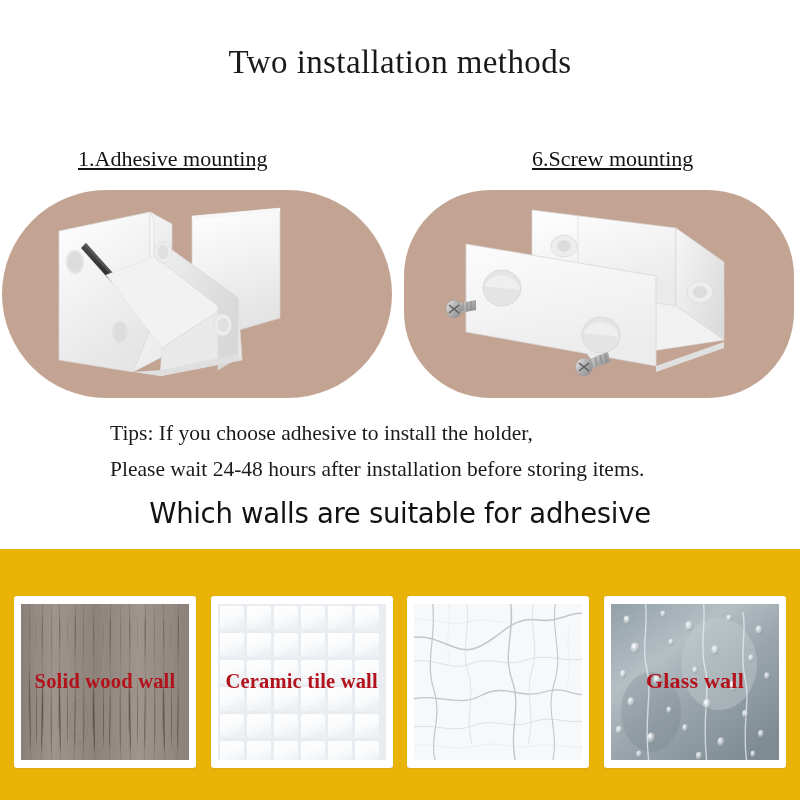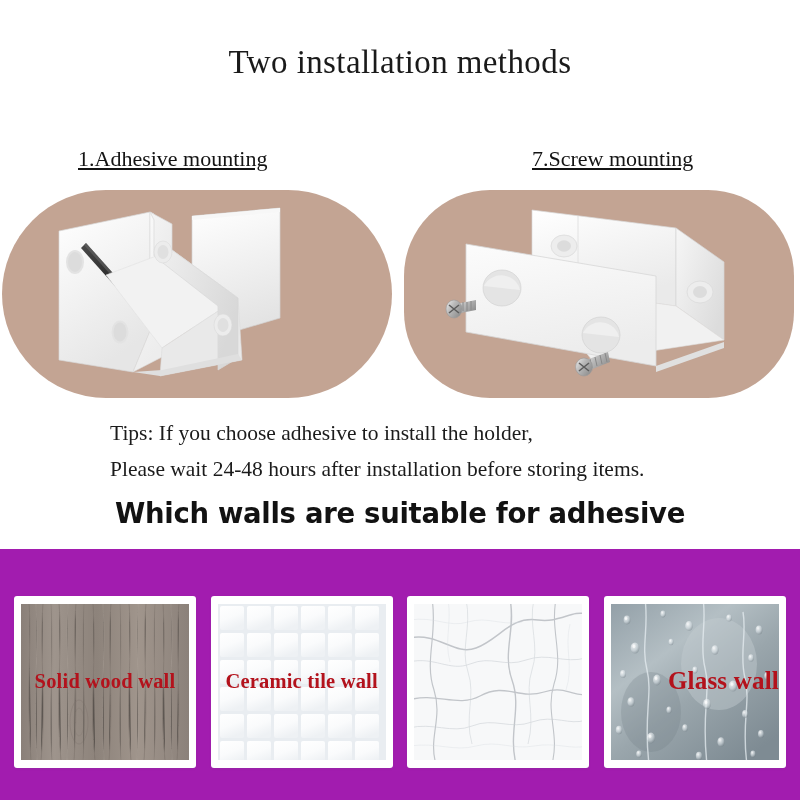--- a/index.html
+++ b/index.html
@@ -76,34 +76,34 @@
   .tips.l2 { top: 457px; }
 
   
   .bold-heading {
     position: absolute;
     top: 497px;
     left: 0;
     width: 800px;
     text-align: center;
     font-family: "DejaVu Sans", sans-serif;
-    font-weight: bold;
+    font-weight: normal;
     font-size: 27.5px;
     letter-spacing: -0.3px;
     color: #121212;
   }
 
   
   .wall-band {
     position: absolute;
     left: 0;
     top: 549px;
     width: 800px;
     height: 251px;
-    background: #a21caf;
+    background: #eab308;
   }
 
   .swatch-row {
     position: absolute;
     top: 47px;
     left: 0;
     width: 800px;
     height: 175px;
     display: flex;
     justify-content: space-between;
@@ -137,32 +137,32 @@
     transform: translateY(-52%);
     text-align: center;
     font-family: "Liberation Serif", serif;
     font-weight: bold;
     font-size: 20.5px;
     color: #b3121c;
     white-space: nowrap;
     letter-spacing: 0.2px;
     pointer-events: none;
   }
-  .swatch-label.sm { font-size: 25px; text-align: right; }
+  .swatch-label.sm { font-size: 22px; }
 </style>
 </head>
 <body>
 
 <div id="page">
 
   <div class="main-title">Two installation methods</div>
 
   <div class="method-label left">1.Adhesive mounting</div>
 
-  <div class="method-label right">7.Screw mounting</div>
+  <div class="method-label right">6.Screw mounting</div>
 
   <div class="illo left">
     <svg viewBox="0 0 390 208" xmlns="http://www.w3.org/2000/svg">
       <defs>
         <linearGradient id="faceA" x1="0" y1="0" x2="0.4" y2="1">
           <stop offset="0" stop-color="#ffffff"></stop>
           <stop offset="1" stop-color="#e6e6e6"></stop>
         </linearGradient>
         <linearGradient id="faceB" x1="0" y1="0" x2="1" y2="0.6">
           <stop offset="0" stop-color="#f4f4f4"></stop>

